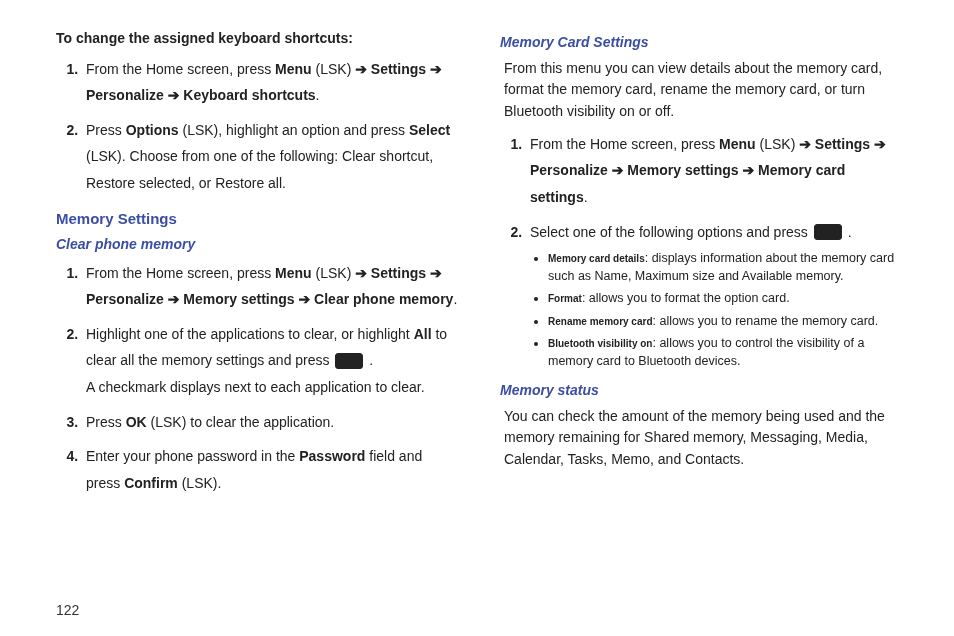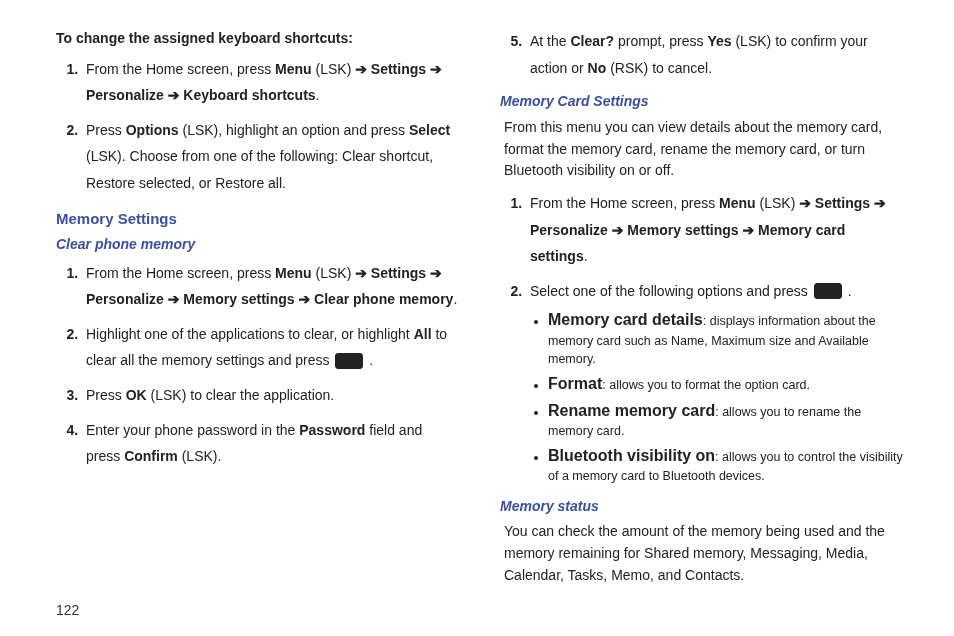--- a/index.html
+++ b/index.html
@@ -78,21 +78,21 @@
   ul.bullets {
     list-style: disc;
     margin: 4px 0 8px 18px;
     padding: 0;
   }
   ul.bullets li {
     margin-bottom: 4px;
     font-size: 12.5px;
     line-height: 1.45;
   }
-  ul.bullets li .b { font-size: 16px; }
+  ul.bullets li .b { font-size: 10px; }
   .indent { margin-left: 4px; }
   .pagenum {
     position: absolute;
     bottom: 18px;
     left: 56px;
     font-size: 14px;
     color: #333;
   }
 </style>
 </head>
@@ -114,36 +114,32 @@
 
     <div class="h-section">Memory Settings</div>
     <div class="h-sub">Clear phone memory</div>
 
     <ol>
       <li>
         <span>From the Home screen, press </span><span class="b">Menu</span><span> (LSK) </span><span class="arrow">➔ </span><span class="b">Settings</span><span class="arrow"> ➔ </span><span class="b">Personalize</span><span class="arrow"> ➔ </span><span class="b">Memory settings</span><span class="arrow"> ➔ </span><span class="b">Clear phone memory</span><span>.</span>
       </li>
       <li>
         <span>Highlight one of the applications to clear, or highlight </span><span class="b">All</span><span> to clear all the memory settings and press  </span><span class="keyicon"></span><span> .</span><br>
+        <span>A checkmark displays next to each application to clear.</span>
       </li>
       <li>
         <span>Press </span><span class="b">OK</span><span> (LSK) to clear the application.</span>
       </li>
       <li>
         <span>Enter your phone password in the </span><span class="b">Password</span><span> field and press </span><span class="b">Confirm</span><span> (LSK).</span>
       </li>
     </ol>
   </div>
 
   <div class="col">
-    <ol start="5">
-      <li>
-        <span>At the </span><span class="b">Clear?</span><span> prompt, press </span><span class="b">Yes</span><span> (LSK) to confirm your action or </span><span class="b">No</span><span> (RSK) to cancel.</span>
-      </li>
-    </ol>
 
     <div class="h-sub">Memory Card Settings</div>
     <p class="indent">From this menu you can view details about the memory card, format the memory card, rename the memory card, or turn Bluetooth visibility on or off.</p>
 
     <ol>
       <li>
         <span>From the Home screen, press </span><span class="b">Menu</span><span> (LSK) </span><span class="arrow">➔ </span><span class="b">Settings</span><span class="arrow"> ➔ </span><span class="b">Personalize</span><span class="arrow"> ➔ </span><span class="b">Memory settings</span><span class="arrow"> ➔ </span><span class="b">Memory card settings</span><span>.</span>
       </li>
       <li>
         <span>Select one of the following options and press  </span><span class="keyicon"></span><span> .</span>

